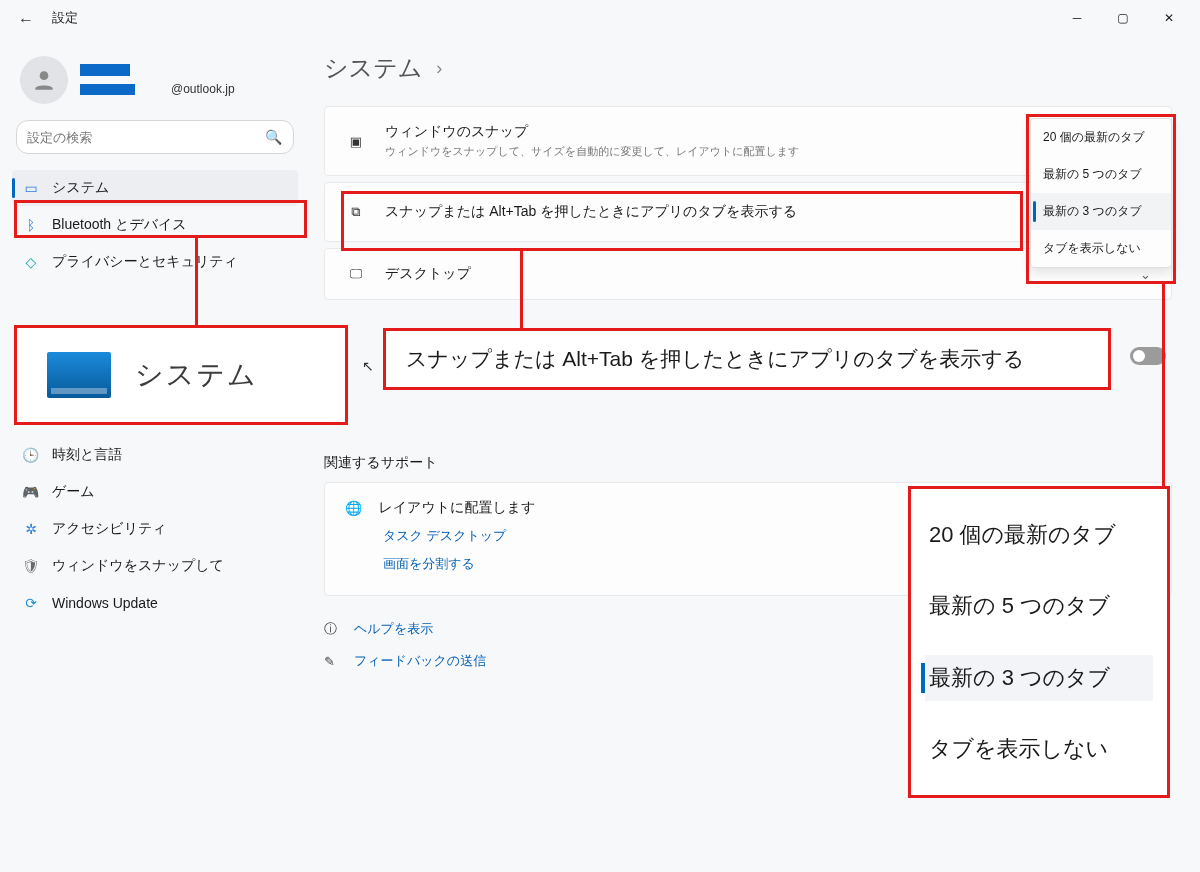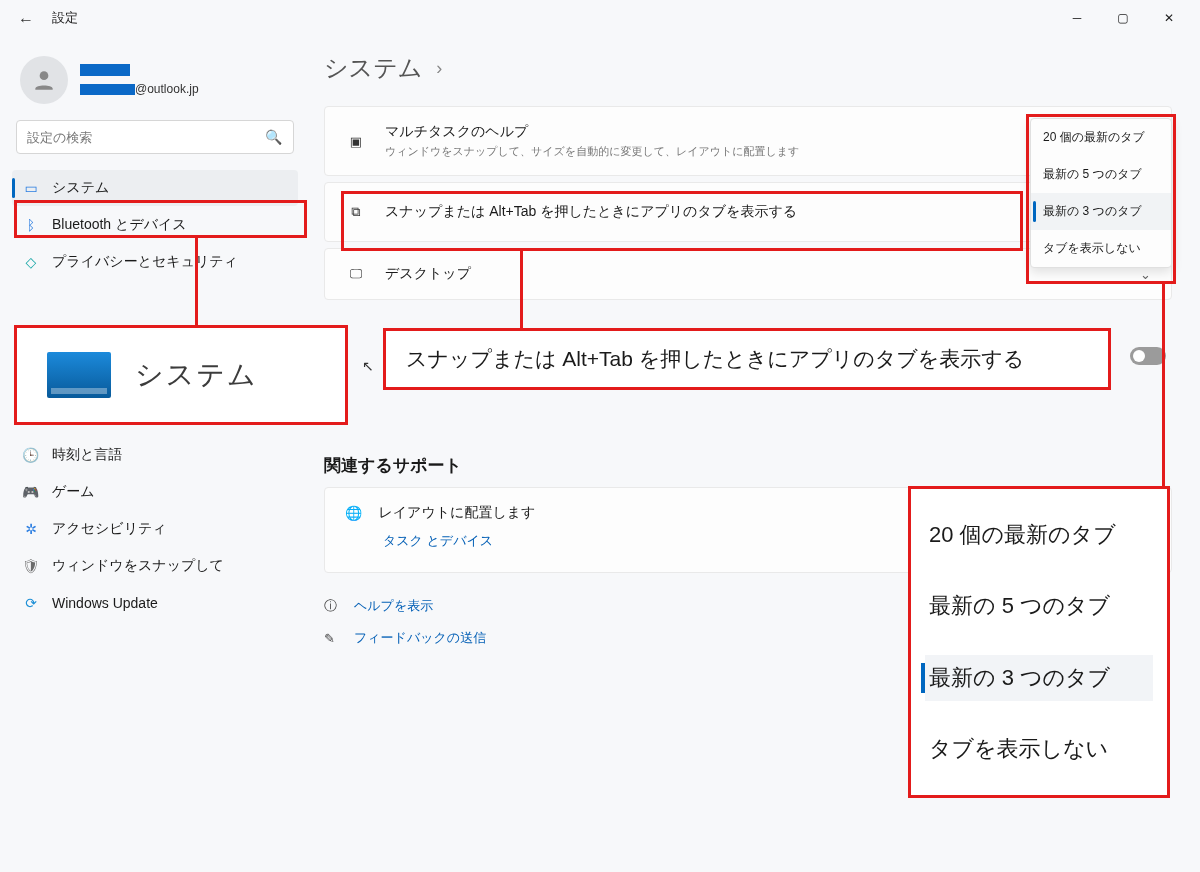--- a/index.html
+++ b/index.html
@@ -24,23 +24,23 @@
 .win-controls { margin-left: auto; display: flex; }
 .win-controls div { width: 46px; height: 32px; display: flex; align-items: center; justify-content: center; font-size: 12px; cursor: pointer;}
 .container { display: flex; height: calc(100% - 36px); }
 .sidebar { width: 310px; padding: 8px 12px; }
 .profile { display: flex; align-items: center; padding: 12px 8px 16px; gap: 12px;}
 .avatar { width: 48px; height: 48px; border-radius: 50%; background: #e1e3e6; display:flex; align-items:center; justify-content:center;}
 .avatar svg { width: 26px; height: 26px; fill: #888;}
 .profile-info { display:flex; flex-direction:column; gap:2px;}
 .name-block { width:50px; height:12px; background:#0b69c7; margin-bottom:3px;}
 .email-block { width:55px; height:11px; background:#0b69c7; display:inline-block; vertical-align:middle;}
-.email-suffix { font-size:12px; color:#333;}
+.email-suffix { font-size:12px; color:#333;padding-left:36px;}
 .search-wrap { padding: 0 4px 10px; }
-.search { width: 100%; height: 34px; background:#fff; border:1px solid #d6d6d6; border-radius:4px; display:flex; align-items:center; padding:0 10px; }
+.search { width: 100%; height: 34px; background:#fff; border:1px solid #d6d6d6; border-radius:12px; display:flex; align-items:center; padding:0 10px; }
 .search input { flex:1; border:none; outline:none; background:transparent; font-size:13px;}
 .search .mag { color:#555; font-size:14px;}
 .nav { list-style:none; margin-top:6px;}
 .nav li { display:flex; align-items:center; gap:12px; padding:9px 10px; border-radius:4px; cursor:pointer; font-size:14px; margin:1px 0;}
 .nav li.active { background:#eceef1; position:relative;}
 .nav li.active::before { content:""; position:absolute; left:0; top:8px; bottom:8px; width:3px; background:#0067c0; border-radius:2px;}
 .nav .ico { width:18px; height:18px; display:flex; align-items:center; justify-content:center; font-size:14px;}
 .redbox { border: 3px solid #e31b1b; }
 .red-sidebar-box { position:absolute; left:14px; top:200px; width:293px; height:38px; pointer-events:none;}
 .connector1 { position:absolute; border-left:3px solid #e31b1b; left:195px; top:236px; height:89px;}
@@ -63,21 +63,21 @@
 .dropdown .opt.sel { background:#f1f3f5; position:relative;}
 .dropdown .opt.sel::before { content:""; position:absolute; left:2px; top:8px; bottom:8px; width:3px; background:#0067c0; border-radius:2px;}
 .red-dd-box { position:absolute; right:24px; top:114px; width:150px; height:170px; pointer-events:none; z-index:6;}
 .red-card2 { position:absolute; left:341px; top:191px; width:682px; height:60px; pointer-events:none;}
 .connector2 { position:absolute; border-left:3px solid #e31b1b; left:520px; top:248px; height:80px;}
 .big-setting { position:absolute; left:383px; top:328px; width:728px; height:62px; background:#fff; display:flex; align-items:center; padding:0 20px;}
 .big-setting .txt { font-size:21px;}
 .toggle-pill { position:absolute; right:34px; top:347px; width:36px; height:18px; border-radius:10px; background:#9b9b9b; }
 .toggle-pill::after{ content:""; position:absolute; left:3px; top:3px; width:12px; height:12px; border-radius:50%; background:#fff;}
 .cursor-sym { position:absolute; left:362px; top:358px; font-size:14px; color:#333;}
-.section-h { font-size:17px; font-weight:700; margin:16px 0 10px;}
+.section-h { font-size:14px; font-weight:400; margin:16px 0 10px;}
 .help-card { background:#fdfdfd; border:1px solid #e9e9e9; border-radius:4px; padding:16px 20px; margin-bottom:4px;}
 .help-card .row1 { display:flex; align-items:center; gap:16px; font-size:14px;}
 .help-links { padding:10px 0 6px 38px; display:flex; flex-direction:column; gap:10px;}
 .help-links a { color:#0560b6; text-decoration:none; font-size:13px;}
 .bottom-links { margin-top:24px; display:flex; flex-direction:column; gap:14px;}
 .bottom-links .lnk { display:flex; align-items:center; gap:12px; color:#0560b6; font-size:13px; cursor:pointer;}
 .bottom-links .lnk .ic { width:18px; color:#444;}
 .big-dd { position:absolute; right:30px; top:486px; width:262px; height:312px; background:#fff; padding:10px 14px; display:flex; flex-direction:column; justify-content:space-around;}
 .big-dd .bopt { font-size:22px; padding:8px 4px;}
 .big-dd .bopt.sel { background:#f2f4f7; position:relative;}
@@ -161,21 +161,21 @@
 
   <div class="content">
     <div class="breadcrumb">
       <span class="parent">システム</span>
       <span class="sep">›</span>
     </div>
 
     <div class="card">
       <div class="ci">▣</div>
       <div class="ct">
-        <div class="t1">マルチタスクのヘルプ</div>
+        <div class="t1">ウィンドウのスナップ</div>
         <div class="t2">ウィンドウをスナップして、サイズを自動的に変更して、レイアウトに配置します</div>
       </div>
     </div>
 
     <div class="card" style="padding:20px;">
       <div class="ci">⧉</div>
       <div class="ct">
         <div class="t1">スナップまたは Alt+Tab を押したときにアプリのタブを表示する</div>
       </div>
     </div>
@@ -191,21 +191,22 @@
     <div style="height:132px"></div>
 
     <div class="section-h">関連するサポート</div>
 
     <div class="help-card">
       <div class="row1">
         <span>🌐</span>
         <span>レイアウトに配置します</span>
       </div>
       <div class="help-links">
-        <a>タスク とデバイス</a>
+        <a>タスク デスクトップ</a>
+        <a>画面を分割する</a>
       </div>
     </div>
 
     <div class="bottom-links">
       <div class="lnk">
           <span class="ic">ⓘ</span>
           <span>ヘルプを表示</span>
         </div>
       <div class="lnk">
           <span class="ic">✎</span>

